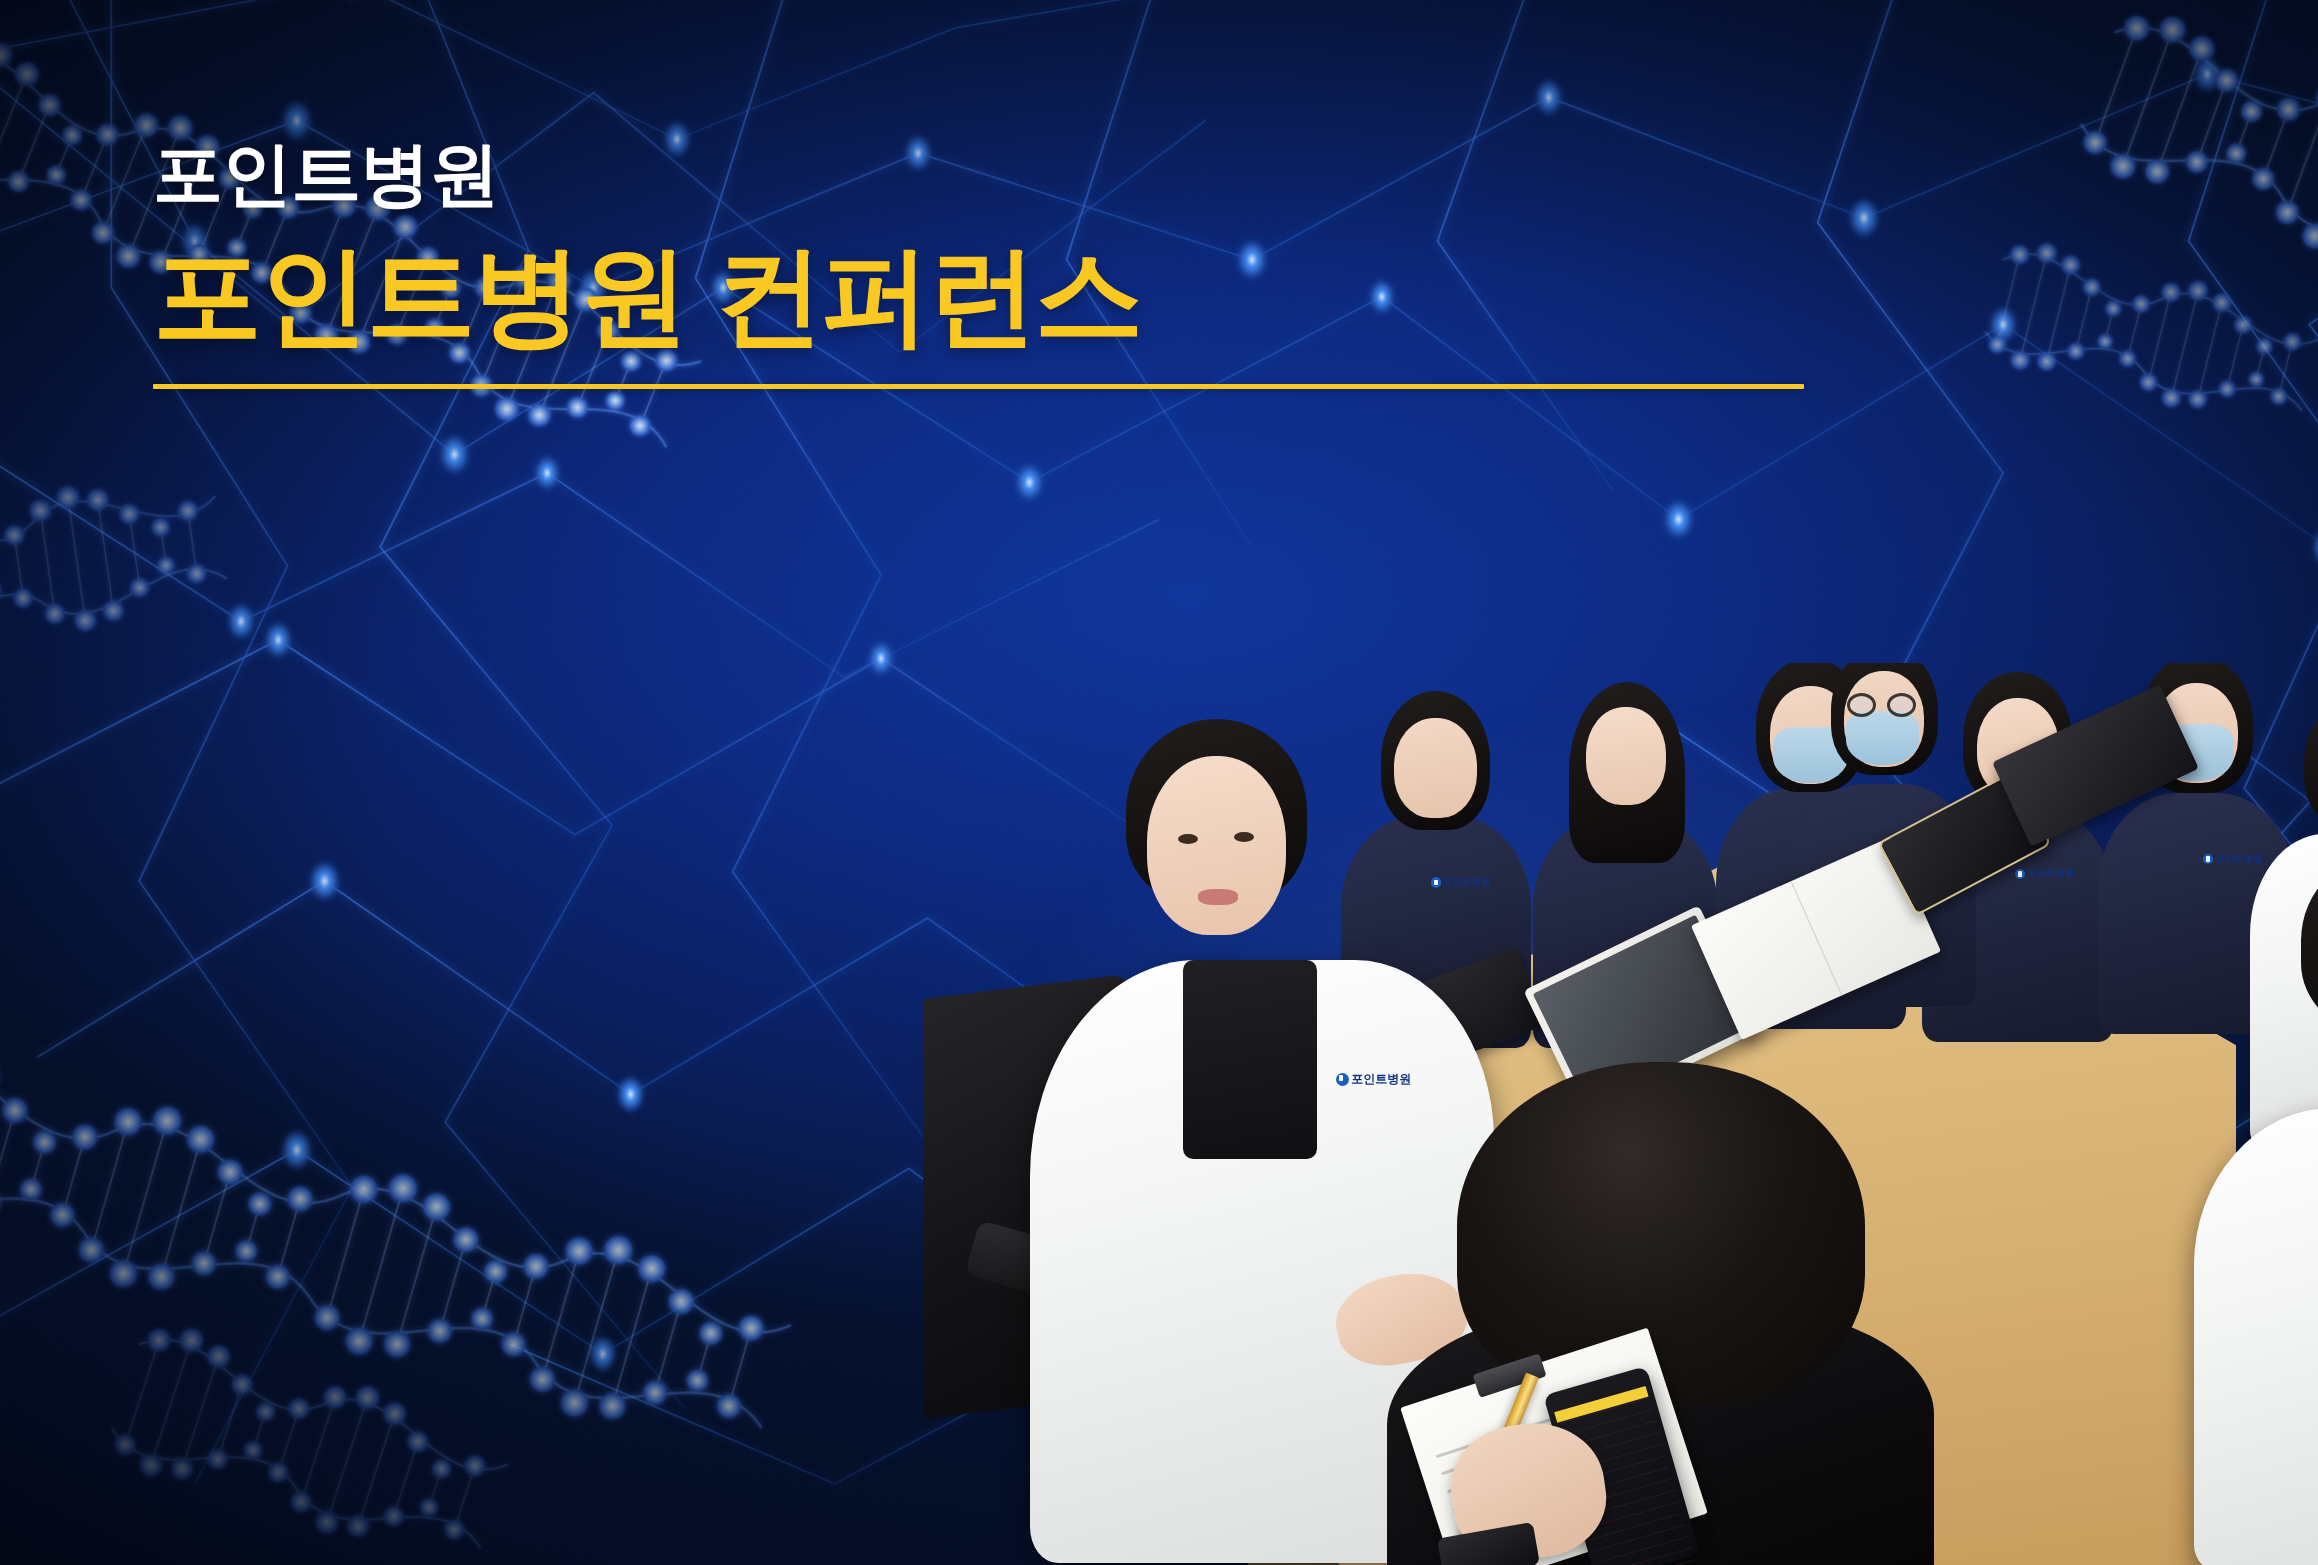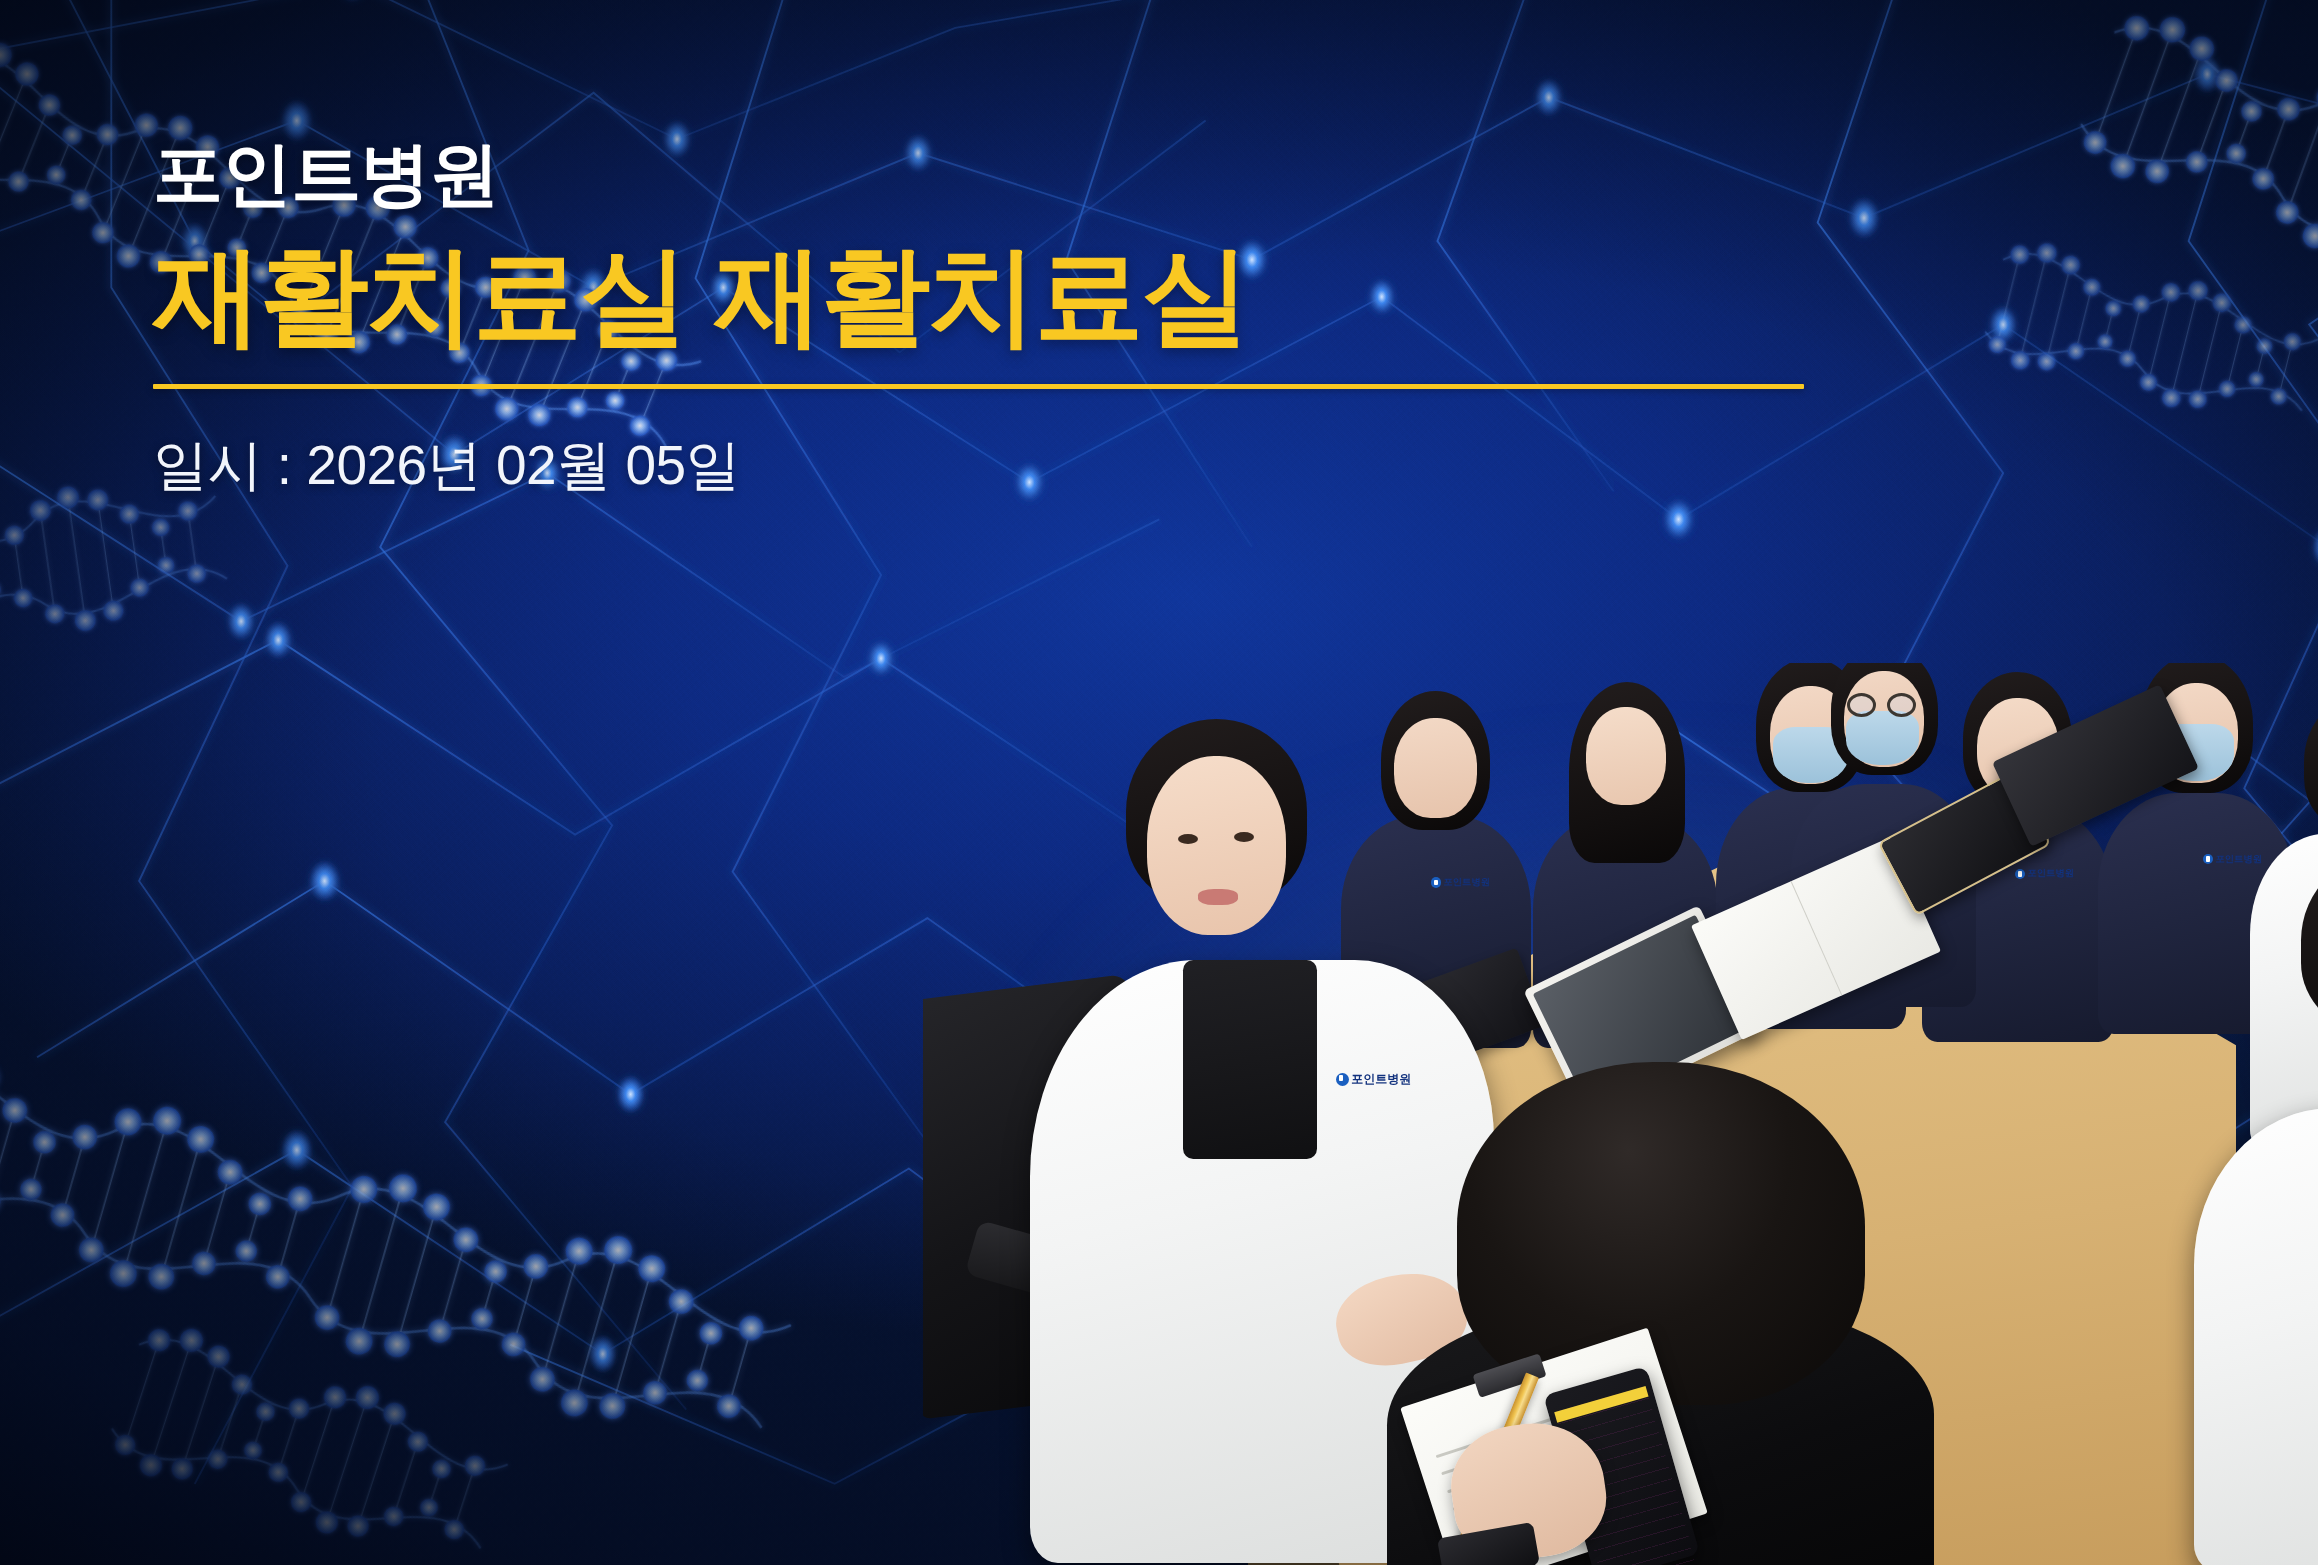--- a/index.html
+++ b/index.html
@@ -366,23 +366,22 @@
     <g transform="translate(300,2900) rotate(18) scale(0.95)" opacity=".6" filter="url(#bglow)">
         <use href="#hA"></use>
       </g>
   </svg>
 
   <div class="bg-noise"></div>
   <div class="bg-vignette"></div>
 
   <div class="textblock">
     <div class="brand">포인트병원</div>
-    <div class="headline">재활치료실 재활치료실</div>
+    <div class="headline">포인트병원 컨퍼런스</div>
     <div class="rule"></div>
-    <div class="datetime">일시 : 2026년 02월 05일</div>
   </div>
 
   <div class="photo">
     <div class="glowhalo"></div>
 
     <div class="chair" style="left:-28px;top:325px;width:260px;height:417px;border-radius:32px 18.5px 9.3px 9.3px;transform:rotate(-7deg);"></div>
     <div class="chair-arm" style="left:46px;top:580px;width:176px;height:56px;transform:rotate(16deg);"></div>
     <div class="chair-green" style="left:1373px;top:677px;width:195px;height:223px;transform:rotate(-6deg);"></div>
 
     <div class="table-edge"></div>

